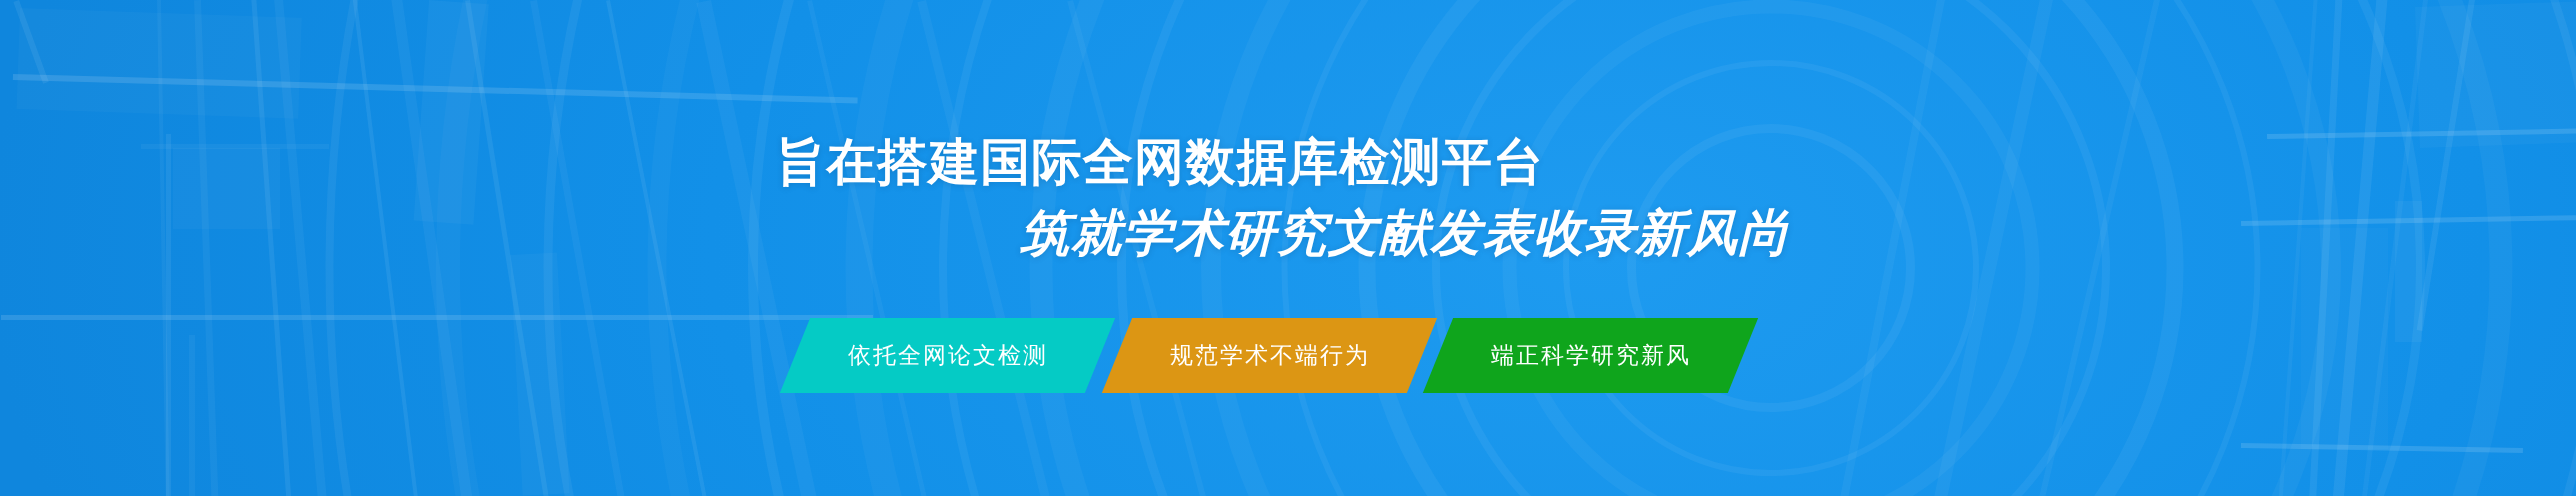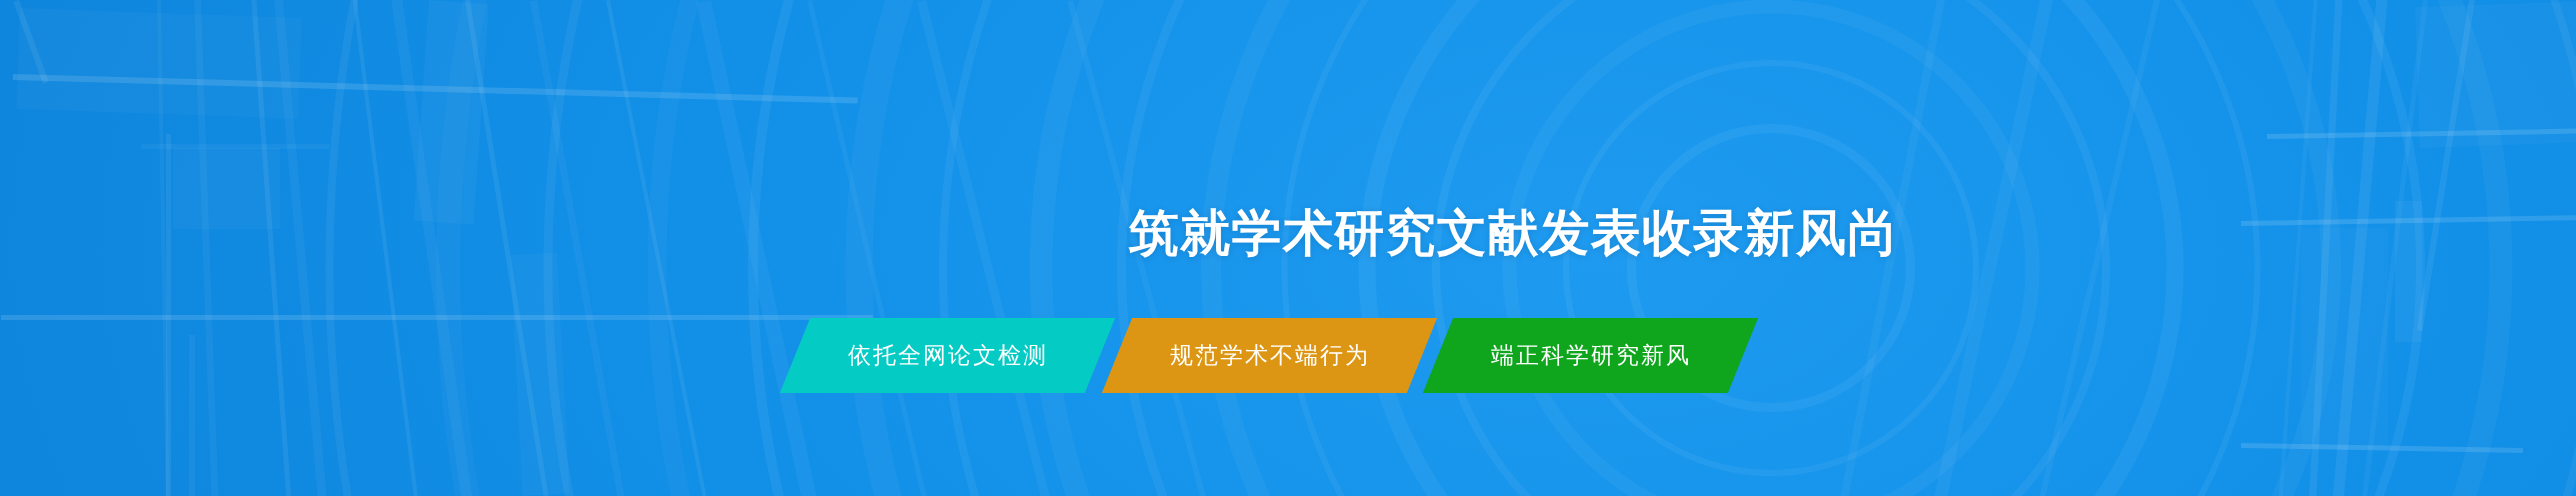--- a/index.html
+++ b/index.html
@@ -71,21 +71,21 @@
     position: absolute;
     color: #ffffff;
     font-weight: 700;
     font-size: 50px;
     line-height: 1;
     letter-spacing: 1.3px;
     white-space: nowrap;
     text-shadow: 0 1.3px 6.7px rgba(0,40,80,0.18);
   }
   .headline-1 { left: 775px; top: 137px; }
-  .headline-2 { left: 1129px; top: 208px; }
+  .headline-2 { left: 1020px; top: 208px; font-style: italic; }
 
   
   .tag-strip {
     position: absolute;
     left: 778px;
     top: 318px;
     width: 1026px;
     height: 75px;
   }
   .tag {
@@ -176,20 +176,21 @@
     <div class="tline dim" style="left:812px; top:0px;  width:517px; height:5.4px;  transform: rotate(77deg);"></div>
     <div class="tline dim" style="left:926px; top:0px;  width:523px; height:9.4px; transform: rotate(76deg);"></div>
     <div class="tline dim" style="left:1073px; top:0px;  width:530px; height:6px;  transform: rotate(75deg);"></div>
 
     <div class="tline dim" style="left:1945px; top:0px;  width:530px; height:8px; transform: rotate(101deg);"></div>
     <div class="tline dim" style="left:2053px; top:0px;  width:530px; height:13.4px; transform: rotate(102deg);"></div>
     <div class="tline dim" style="left:2160px; top:0px;  width:530px; height:6px;  transform: rotate(103deg);"></div>
   </div>
 
   <div class="headline-wrap">
+    <div class="headline headline-1" style="color: rgb(255, 255, 255);">旨在搭建国际全网数据库检测平台</div>
     <div class="headline headline-2" style="color: rgb(255, 255, 255);">筑就学术研究文献发表收录新风尚</div>
   </div>
 
   <div class="tag-strip">
     <div class="tag tag-1" style="background: rgb(5, 203, 197);">
       <span class="tag-label" style="color: rgb(255, 255, 255);">依托全网论文检测</span>
     </div>
     <div class="tag tag-2" style="background: rgb(220, 150, 20);">
       <span class="tag-label" style="color: rgb(255, 255, 255);">规范学术不端行为</span>
     </div>

